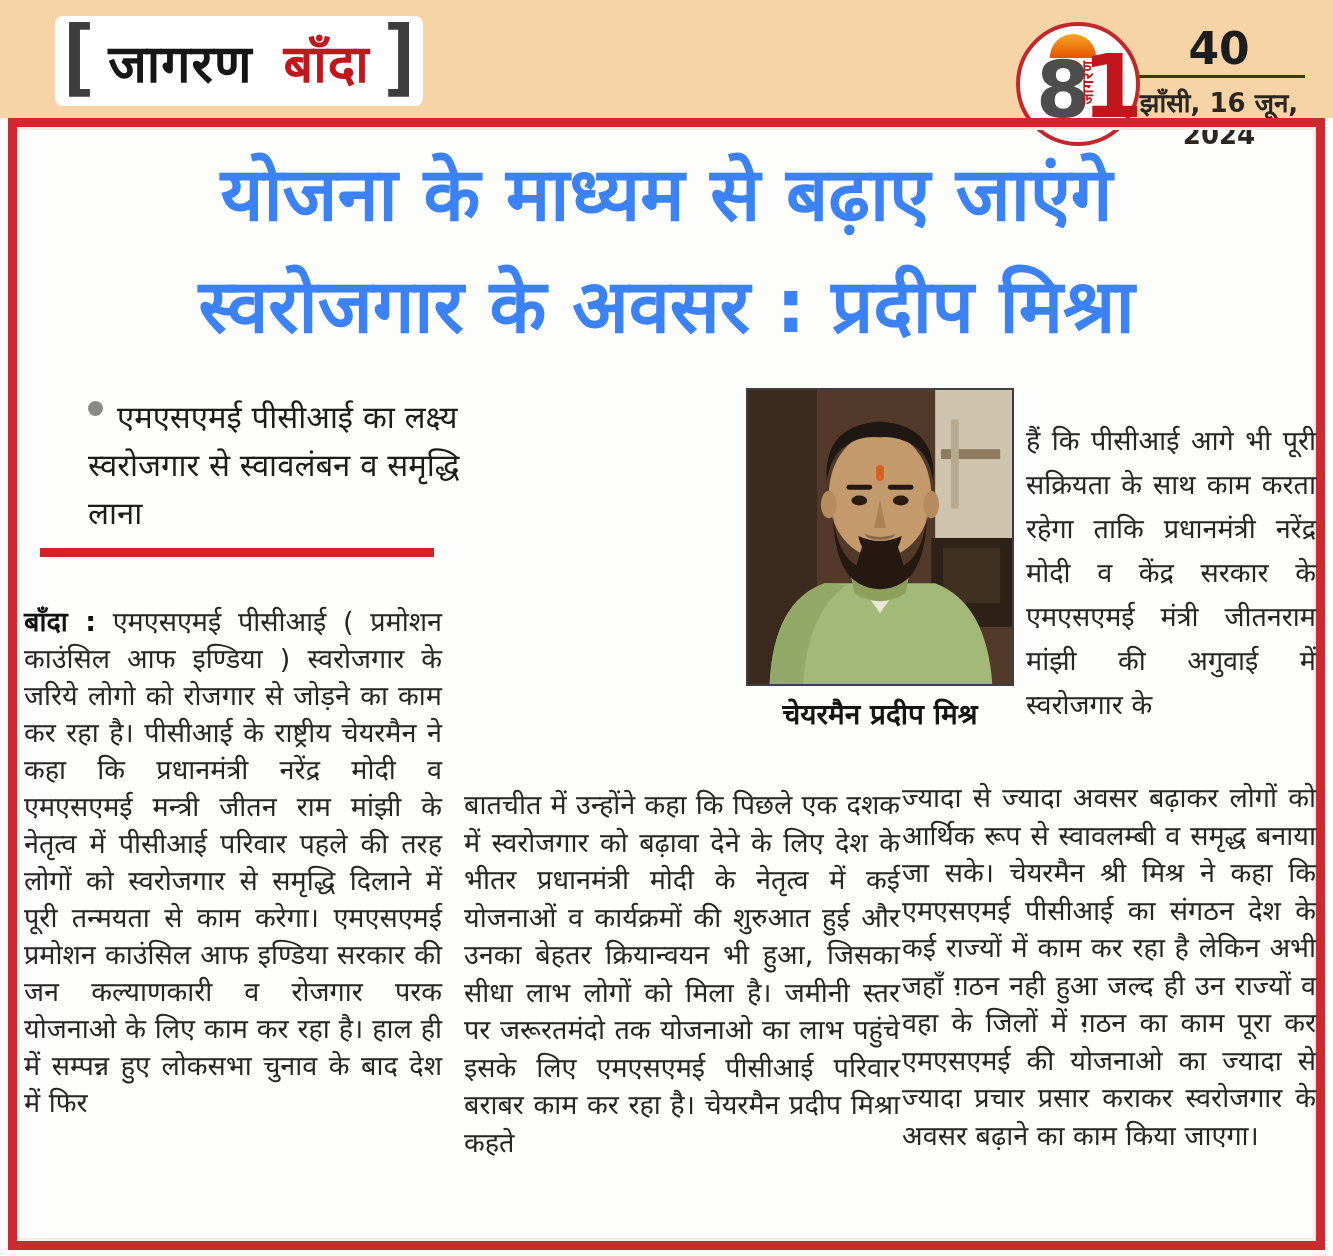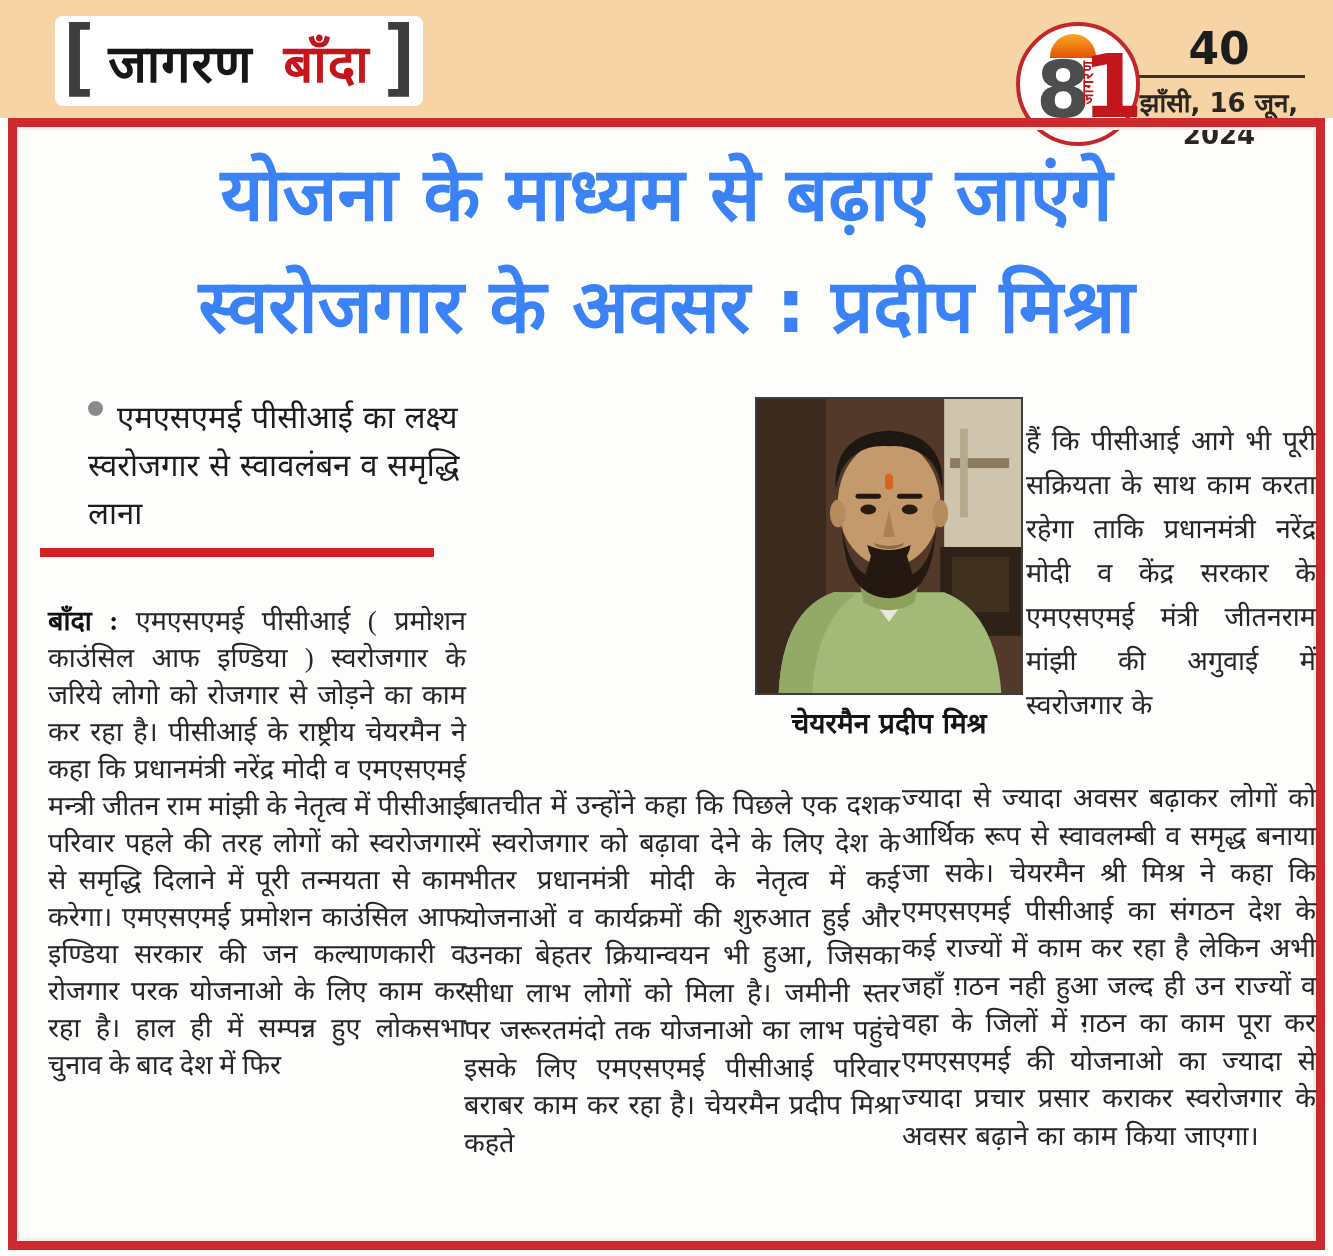--- a/index.html
+++ b/index.html
@@ -76,21 +76,21 @@
   }
   .red-bar{
     position:absolute;left:40px;top:548px;width:394px;height:9px;
     background:#d71f26;z-index:4;
   }
   
   .bodytext{
     position:absolute;z-index:4;color:#262626;
     font-size:27px;text-align:justify;
   }
-  .col1{left:48px;top:576px;width:418px;line-height:37px;font-family:Liberation Serif, serif;}
+  .col1{left:24px;top:576px;width:418px;line-height:37px;}
   .col2-top{left:464px;top:392px;width:282px;line-height:44px;}
   .col3-top{left:1026px;top:392px;width:290px;line-height:44px;}
   .col2-bottom{left:464px;top:752px;width:436px;line-height:37.5px;margin-top:34px;}
   .col3-bottom{left:902px;top:752px;width:414px;line-height:37.5px;}
   .dateline{font-weight:bold;color:#111;}
   
   .photo-fig{position:absolute;left:746px;top:388px;z-index:4;}
   .photo-frame{
     width:268px;height:298px;border:2px solid #3f3f3f;box-sizing:border-box;
     display:block;background:#4a372a;
@@ -143,21 +143,21 @@
     <div>योजना के माध्यम से बढ़ाए जाएंगे</div>
     <div>स्वरोजगार के अवसर  : प्रदीप मिश्रा</div>
   </div>
 
   <div class="subhead"><span class="bullet"></span><span>एमएसएमई पीसीआई का लक्ष्य स्वरोजगार से स्वावलंबन व समृद्धि लाना</span></div>
   <div class="red-bar"></div>
 
   <p class="bodytext col1"><span class="dateline">बाँदा :</span> <span>एमएसएमई पीसीआई ( प्रमोशन काउंसिल आफ इण्डिया ) स्वरोजगार के जरिये लोगो को रोजगार से जोड़ने का काम कर रहा है। पीसीआई के राष्ट्रीय चेयरमैन ने कहा कि प्रधानमंत्री नरेंद्र मोदी व एमएसएमई मन्त्री जीतन राम मांझी के नेतृत्व में पीसीआई परिवार पहले की तरह लोगों को स्वरोजगार से समृद्धि दिलाने में पूरी तन्मयता से काम करेगा। एमएसएमई प्रमोशन काउंसिल आफ इण्डिया सरकार की जन कल्याणकारी व रोजगार परक योजनाओ के लिए काम कर रहा है। हाल ही में सम्पन्न हुए लोकसभा चुनाव के बाद देश में फिर</span></p>
 
 
-  <figure class="photo-fig" style="margin:9px;">
+  <figure class="photo-fig" style="margin:0;">
     <svg class="photo-frame" viewBox="0 0 268 298" preserveAspectRatio="none">
 
       <rect x="0" y="0" width="268" height="298" fill="#53392a"></rect>
       <rect x="0" y="0" width="70" height="298" fill="#3c2a1e"></rect>
       <rect x="190" y="0" width="78" height="150" fill="#cfc4ae"></rect>
       <rect x="196" y="60" width="60" height="10" fill="#8d7a5f"></rect>
       <rect x="186" y="150" width="82" height="90" fill="#2e2218"></rect>
       <rect x="198" y="160" width="58" height="56" fill="#40301f"></rect>
       <rect x="206" y="30" width="8" height="90" fill="#b7a98d"></rect>
 

